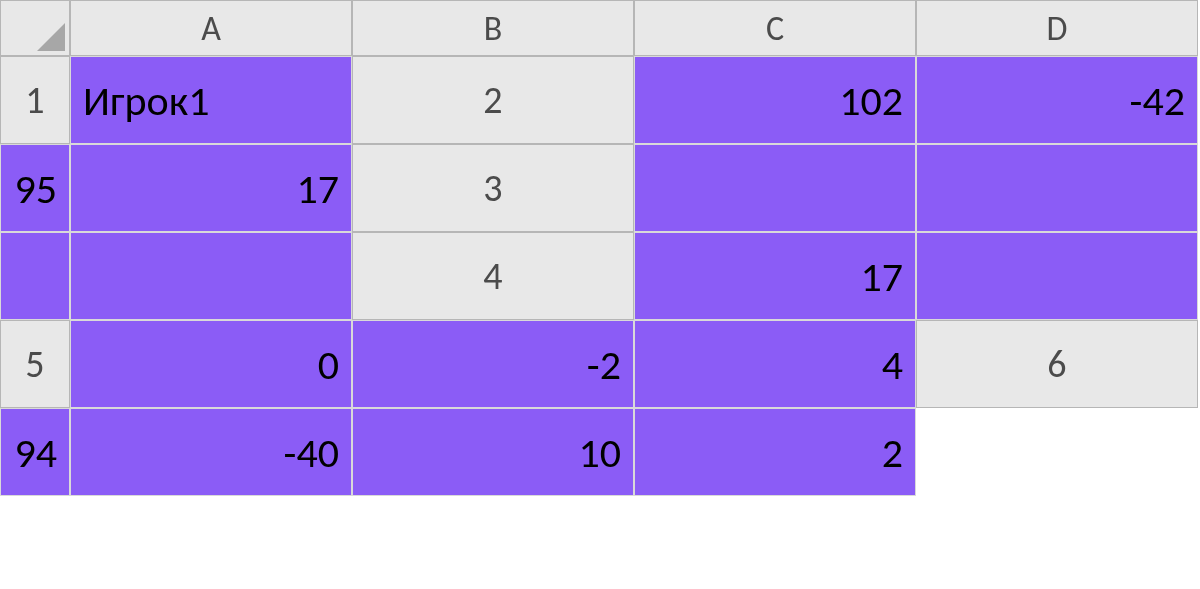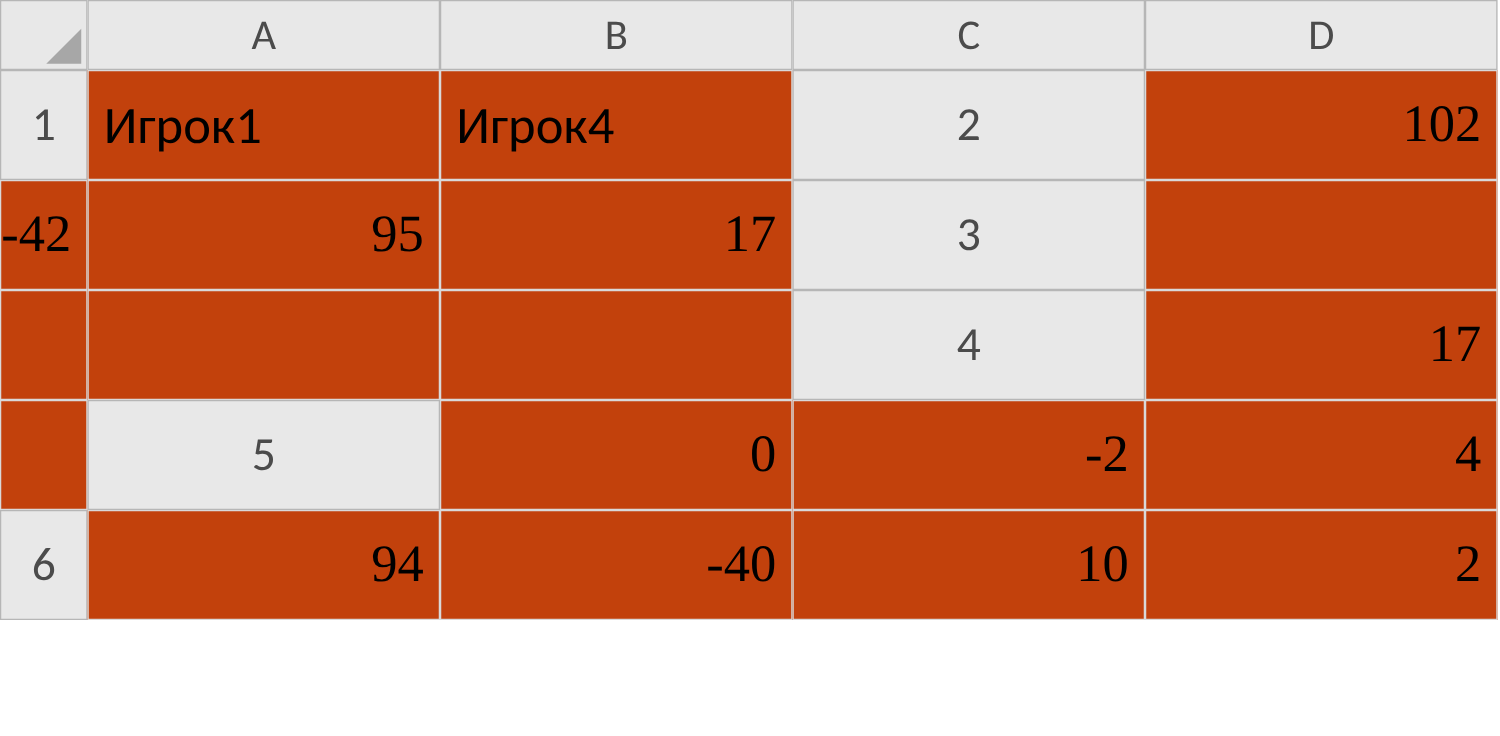--- a/index.html
+++ b/index.html
@@ -44,46 +44,45 @@
     border: 1px solid #b6b6b6;
     display: flex;
     align-items: center;
     justify-content: center;
     font-size: 38px;
     color: #4b4b4b;
     user-select: none;
   }
   .cell {
     border: 1px solid #d9d9d9;
-    background: #c2410c;
+    background: #8b5cf6;
     display: flex;
     align-items: center;
     font-size: 42px;
     color: #000;
     padding: 0 12px;
     overflow: hidden;
     white-space: nowrap;
   }
   .cell.txt { justify-content: flex-start; }
-  .cell.num { justify-content: flex-end; font-family: Liberation Serif, serif; }
+  .cell.num { justify-content: flex-end; }
 </style>
 </head>
 <body>
 
 <div class="sheet">
 
   <div class="corner"></div>
   <div class="hdr">A</div>
   <div class="hdr">B</div>
   <div class="hdr">C</div>
   <div class="hdr">D</div>
 
   <div class="rowhdr">1</div>
   <div class="cell txt">Игрок1</div>
-  <div class="cell txt">Игрок4</div>
 
   <div class="rowhdr">2</div>
   <div class="cell num">102</div>
   <div class="cell num">-42</div>
   <div class="cell num">95</div>
   <div class="cell num">17</div>
 
   <div class="rowhdr">3</div>
   <div class="cell txt"></div>
   <div class="cell txt"></div>

